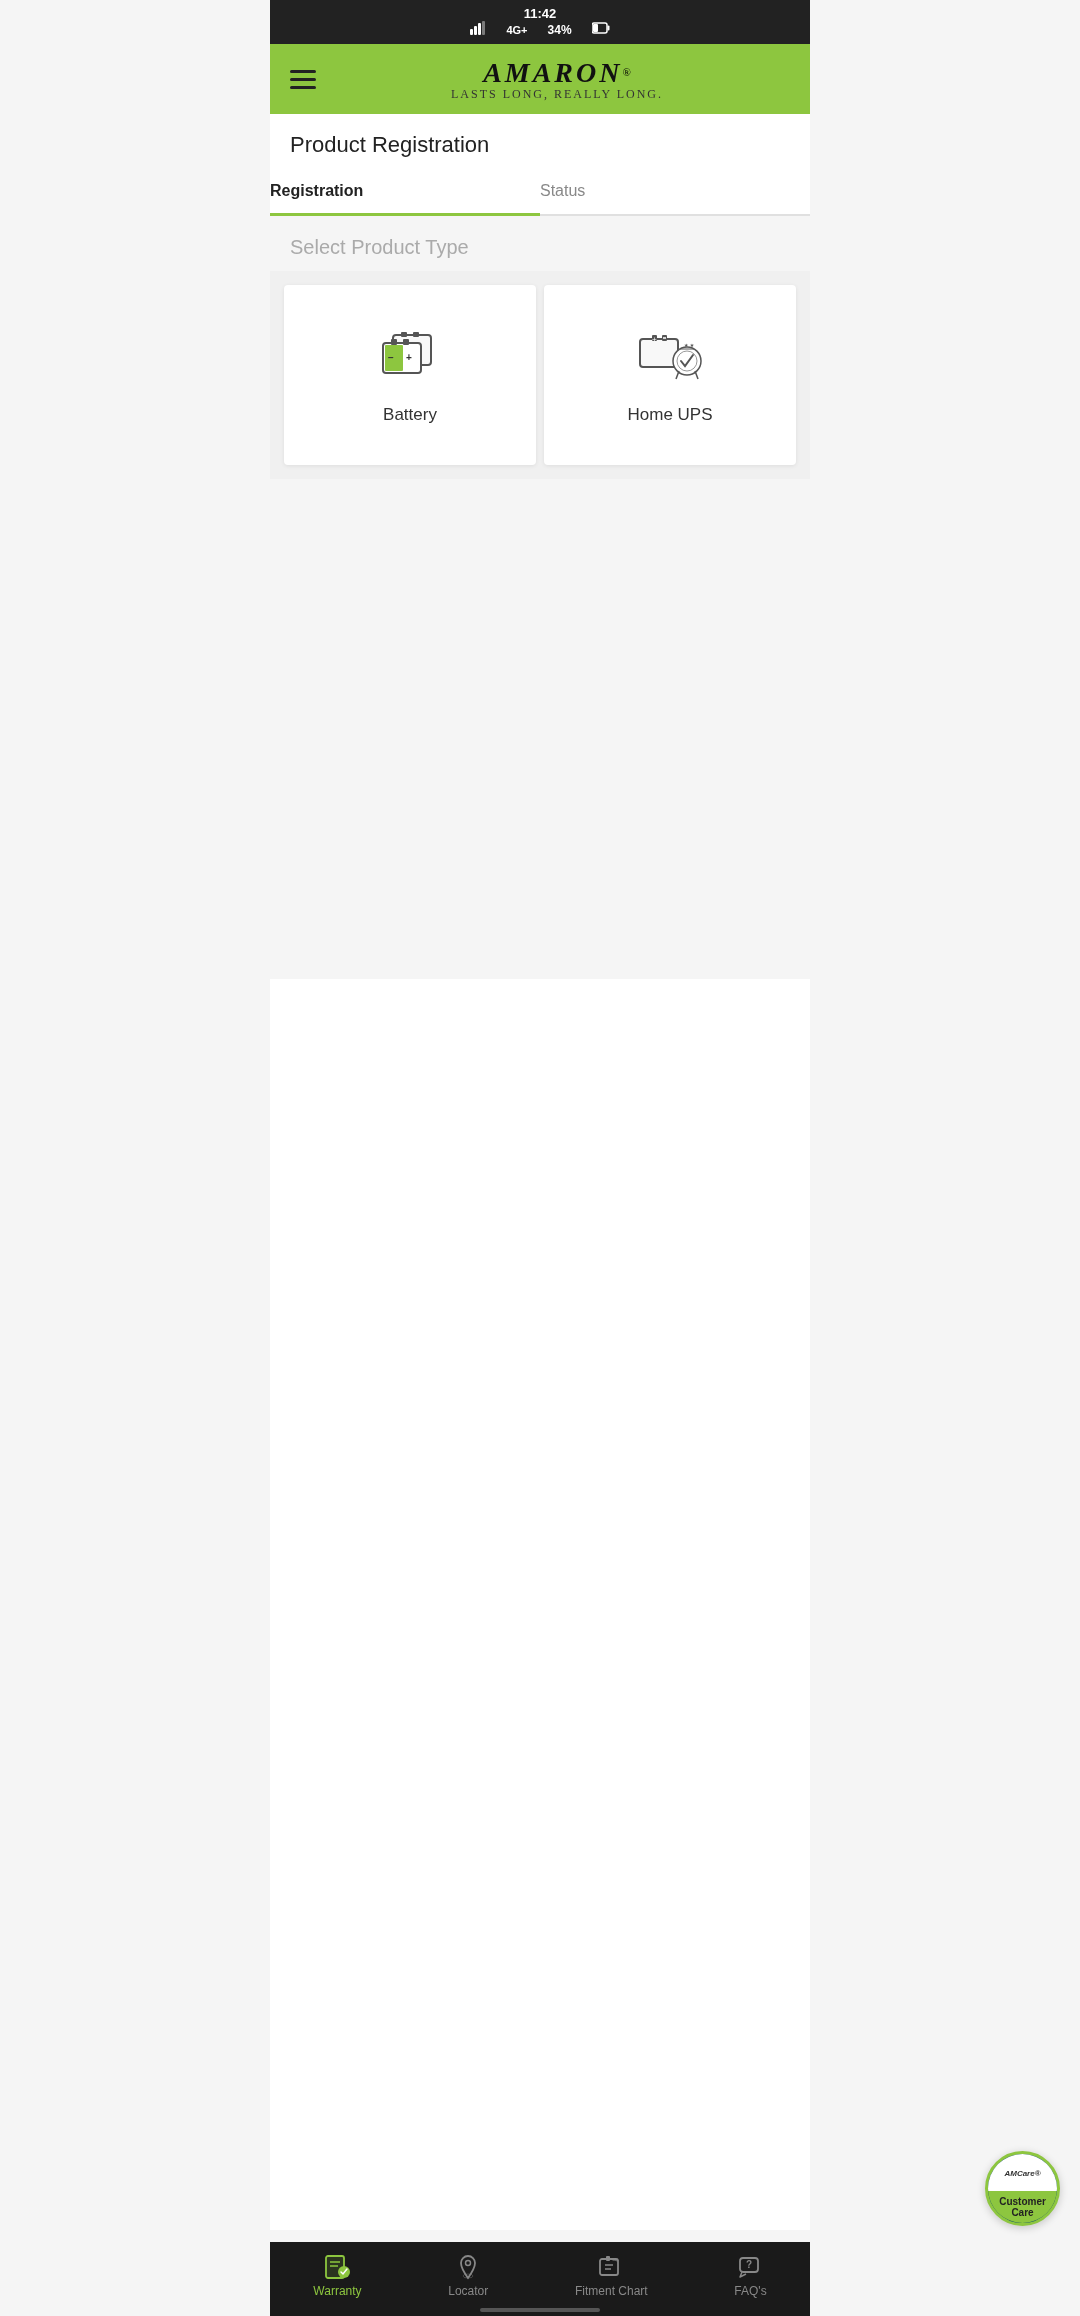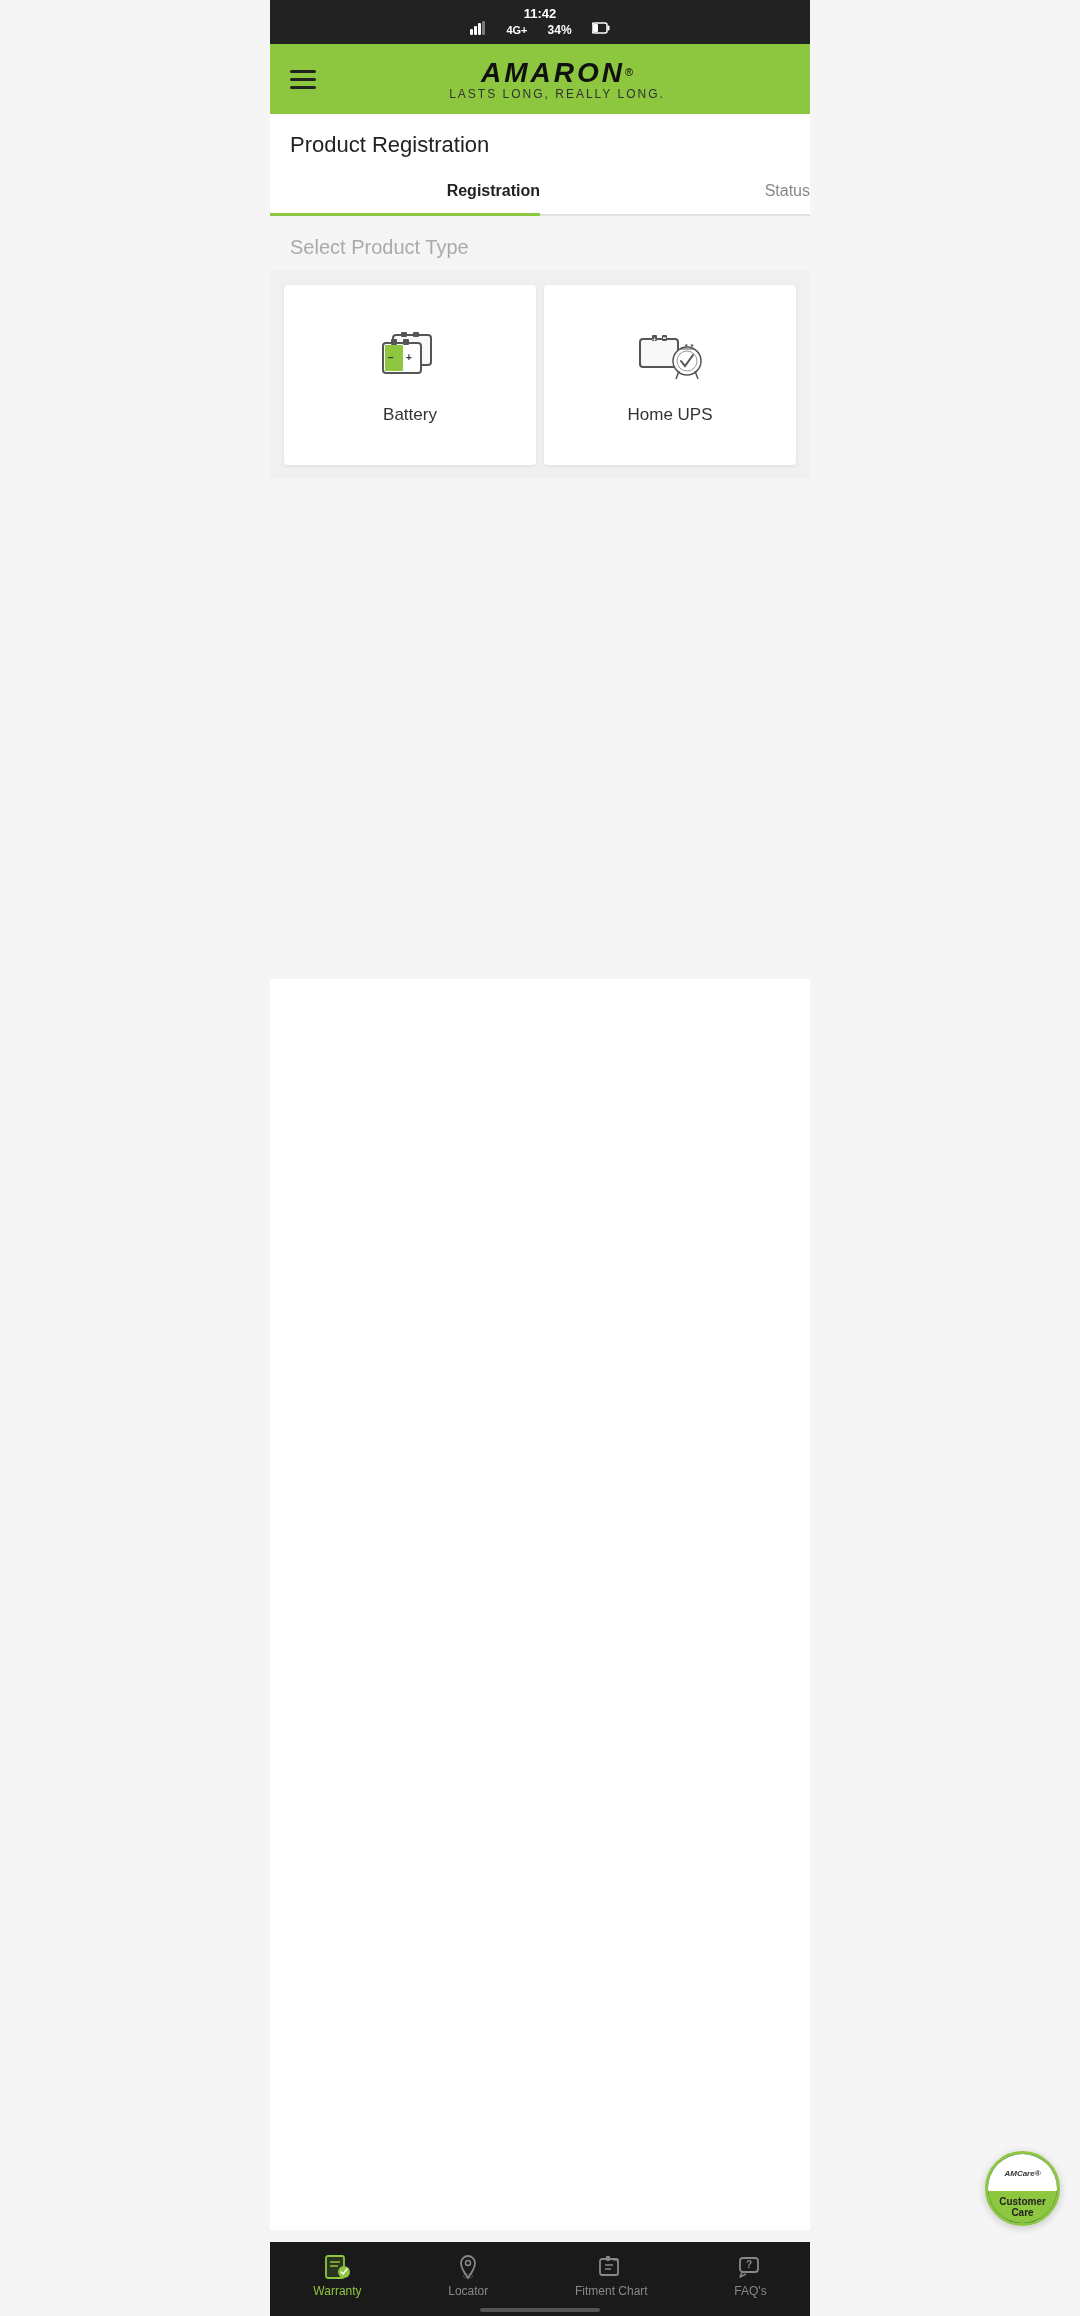--- a/index.html
+++ b/index.html
@@ -51,20 +51,21 @@
     .hamburger-btn span {
       display: block;
       width: 26px;
       height: 3px;
       background: #222;
       border-radius: 2px;
     }
     .logo-container {
       flex: 1;
       text-align: center;
+      font-family: Liberation Serif, serif;
     }
     .logo-tagline {
       font-size: 12px;
       letter-spacing: 2px;
       color: #333;
       text-transform: uppercase;
       display: block;
       margin-top: -2px;
     }
 
@@ -82,21 +83,21 @@
     }
 
     
     .tabs {
       display: flex;
       border-bottom: 2px solid #e0e0e0;
       background: #fff;
     }
     .tab {
       flex: 1;
-      text-align: right;
+      text-align: left;
       padding: 14px 0;
       font-size: 16px;
       color: #888;
       cursor: pointer;
       position: relative;
     }
     .tab.active {
       color: #222;
       font-weight: bold;
     }

